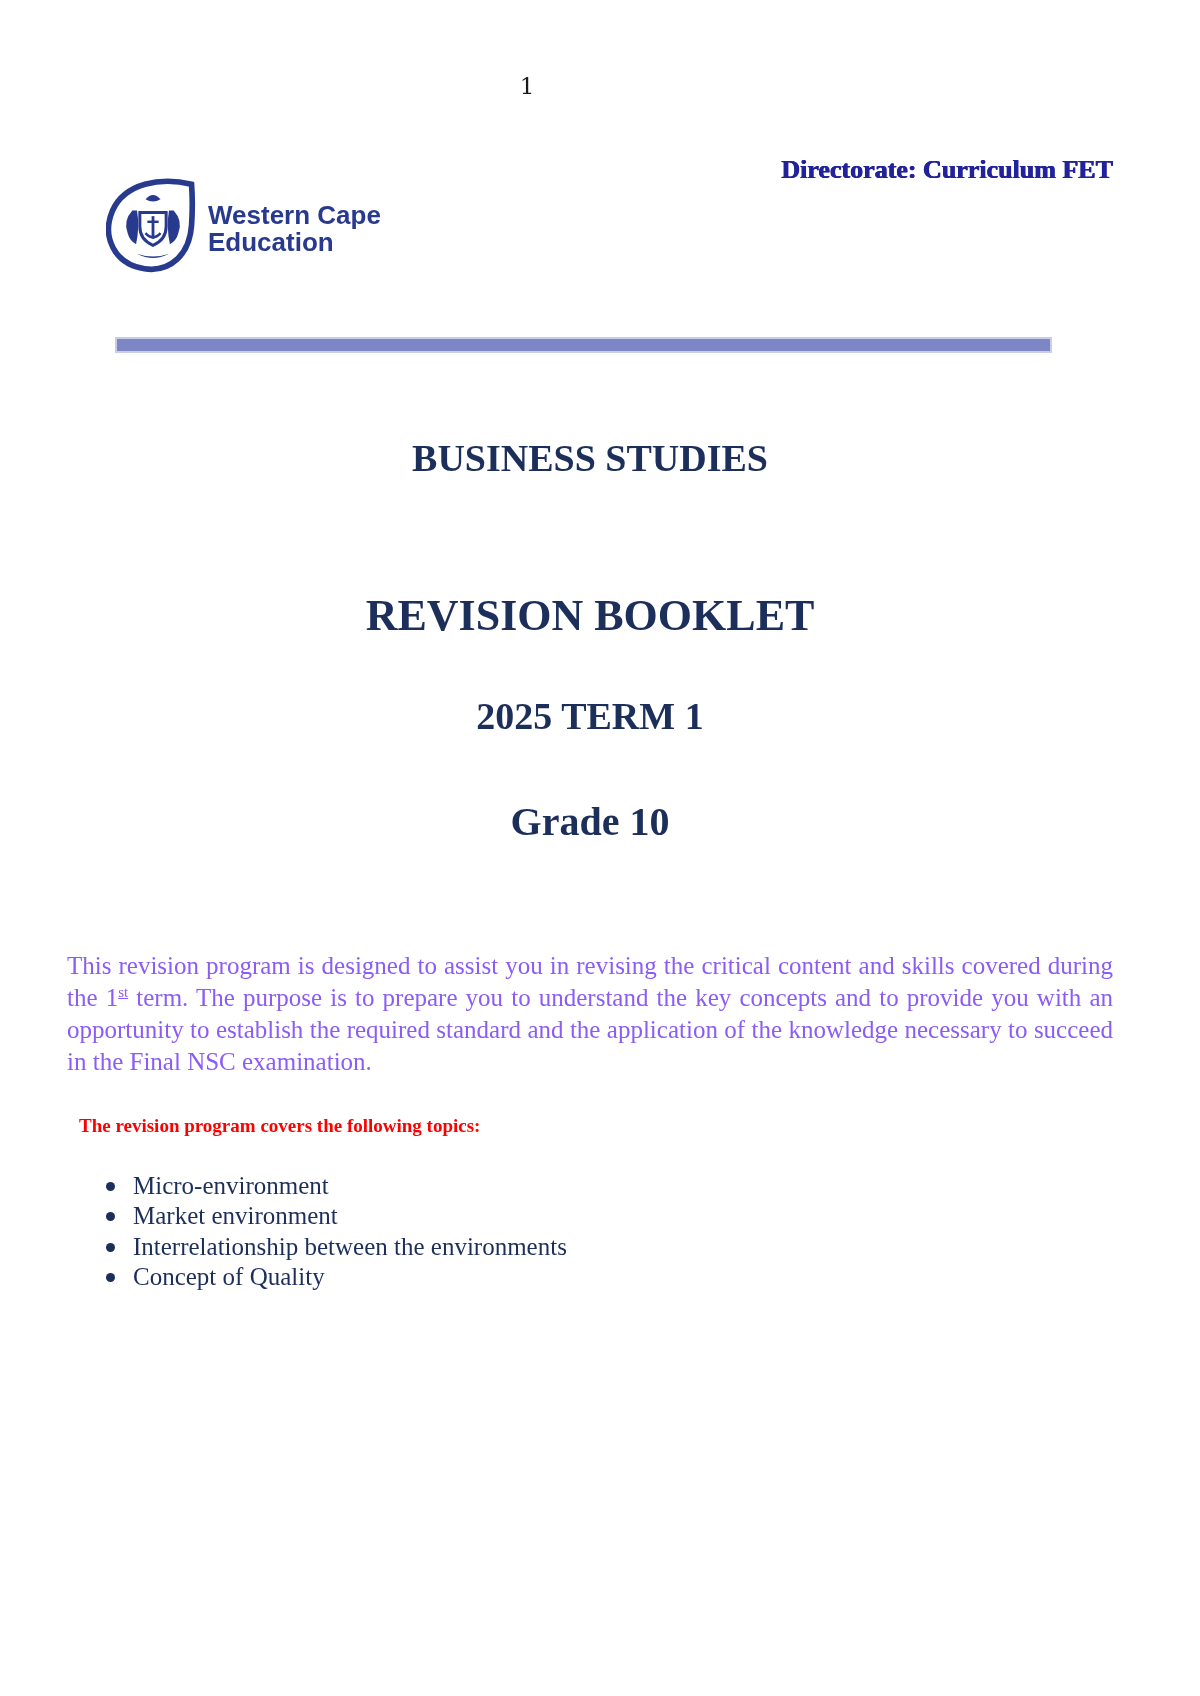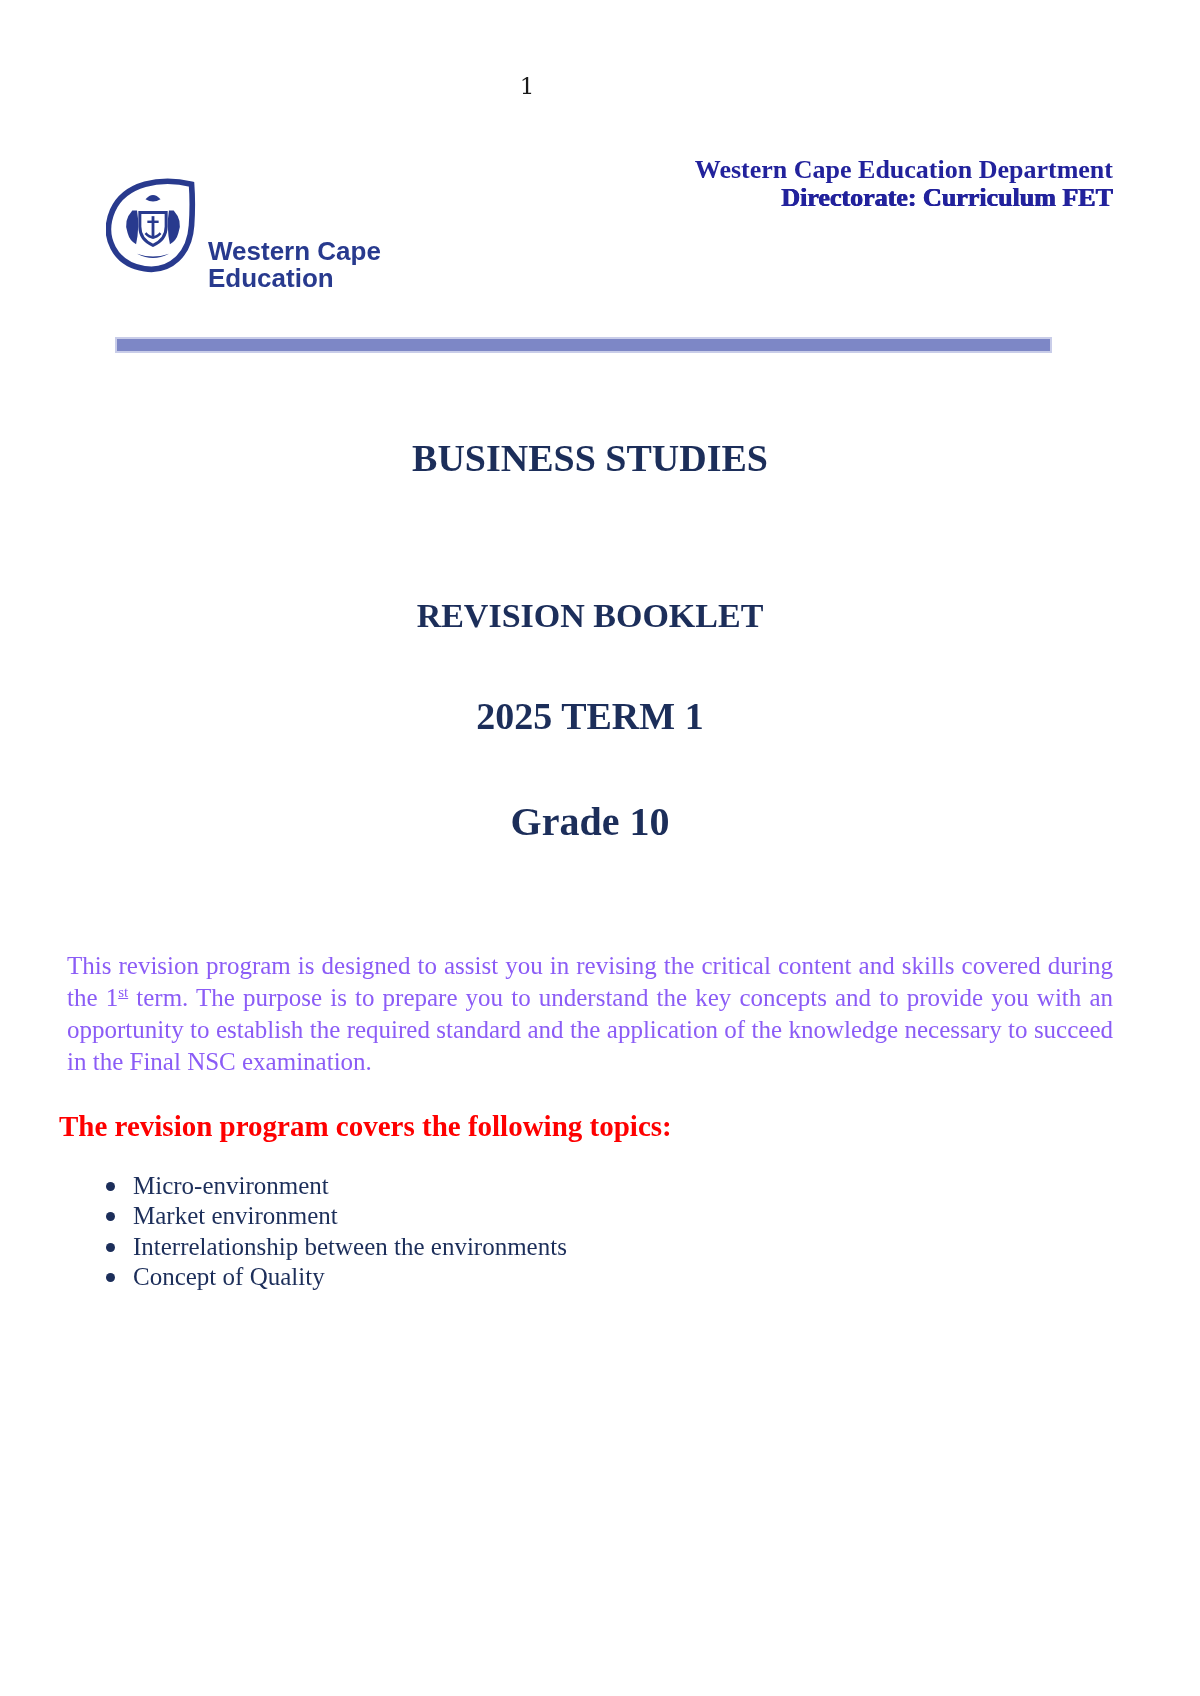--- a/index.html
+++ b/index.html
@@ -25,21 +25,20 @@
     width: 94px; height: 97px;
   }
   .logo-text {
     position: absolute; top: 202px; left: 208px;
     font-family: "Liberation Sans", sans-serif;
     font-weight: 700;
     font-size: 26px; line-height: 27px;
     color: #283a8e;
     letter-spacing: 0px;
     white-space: nowrap;
-    margin-top: 36px;
   }
   
   .dept-header {
     position: absolute; top: 156px; right: 87px;
     text-align: right;
     color: #22229c;
     font-size: 26px; line-height: 27.5px;
     font-weight: 700;
     white-space: nowrap;
   }
@@ -56,40 +55,40 @@
   }
   
   .title {
     position: absolute; left: 67px; width: 1046px;
     text-align: center;
     color: #1c2e5a;
     font-weight: 700;
     white-space: nowrap;
   }
   .title-subject  { top: 437px; font-size: 38px; line-height: 42px; }
-  .title-doctype  { top: 595px; font-size: 34px; line-height: 42px; }
+  .title-doctype  { top: 595px; font-size: 44px; line-height: 42px; }
   .title-term     { top: 695px; font-size: 38px; line-height: 42px; }
   .title-grade    { top: 800px; font-size: 40px; line-height: 44px; }
   
   .intro {
     position: absolute; top: 925px; left: 67px; width: 1046px;
     font-size: 25px; line-height: 32px;
     color: #8b5cf6;
     text-align: justify;
   }
   .intro sup {
     font-size: 0.6em;
     line-height: 0;
     vertical-align: super;
     text-decoration: underline;
   }
   
   .topics-heading {
-    position: absolute; top: 1111px; left: 59px; width: 1046px;
-    font-size: 29px; line-height: 30px;
+    position: absolute; top: 1111px; left: 79px; width: 1046px;
+    font-size: 19px; line-height: 30px;
     font-weight: 700;
     color: #fe0000;
   }
   .topics-list {
     position: absolute; top: 1163px; left: 67px; width: 1046px;
     margin: 8px; padding: 0;
     list-style: none;
   }
   .topics-list li {
     position: relative;
@@ -125,21 +124,20 @@
     <path d="M42,57 q8,9 16,0" fill="none" stroke="#283a8e" stroke-width="2.6"></path>
     <path d="M33,79 q17,9 34,0 q-17,6 -34,0" fill="#283a8e"></path>
   </svg>
 
   <div class="logo-text">
     <div>Western Cape</div>
     <div>Education</div>
   </div>
 
   <div class="dept-header">
-    <div class="line1">Western Cape Education Department</div>
     <div class="line2">Directorate: Curriculum FET</div>
   </div>
 
   <div class="divider-bar"></div>
 
   <div class="title title-subject">BUSINESS STUDIES</div>
   <div class="title title-doctype">REVISION BOOKLET</div>
   <div class="title title-term">2025 TERM 1</div>
   <div class="title title-grade">Grade 10</div>
 

